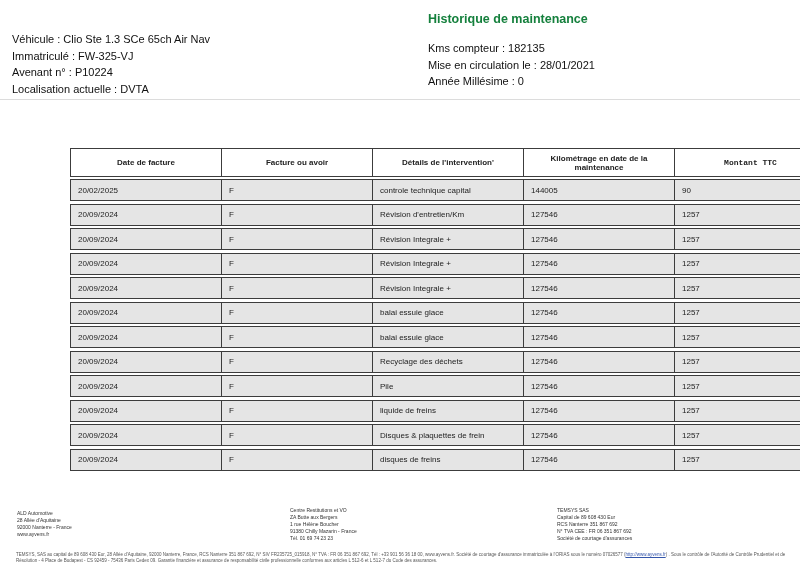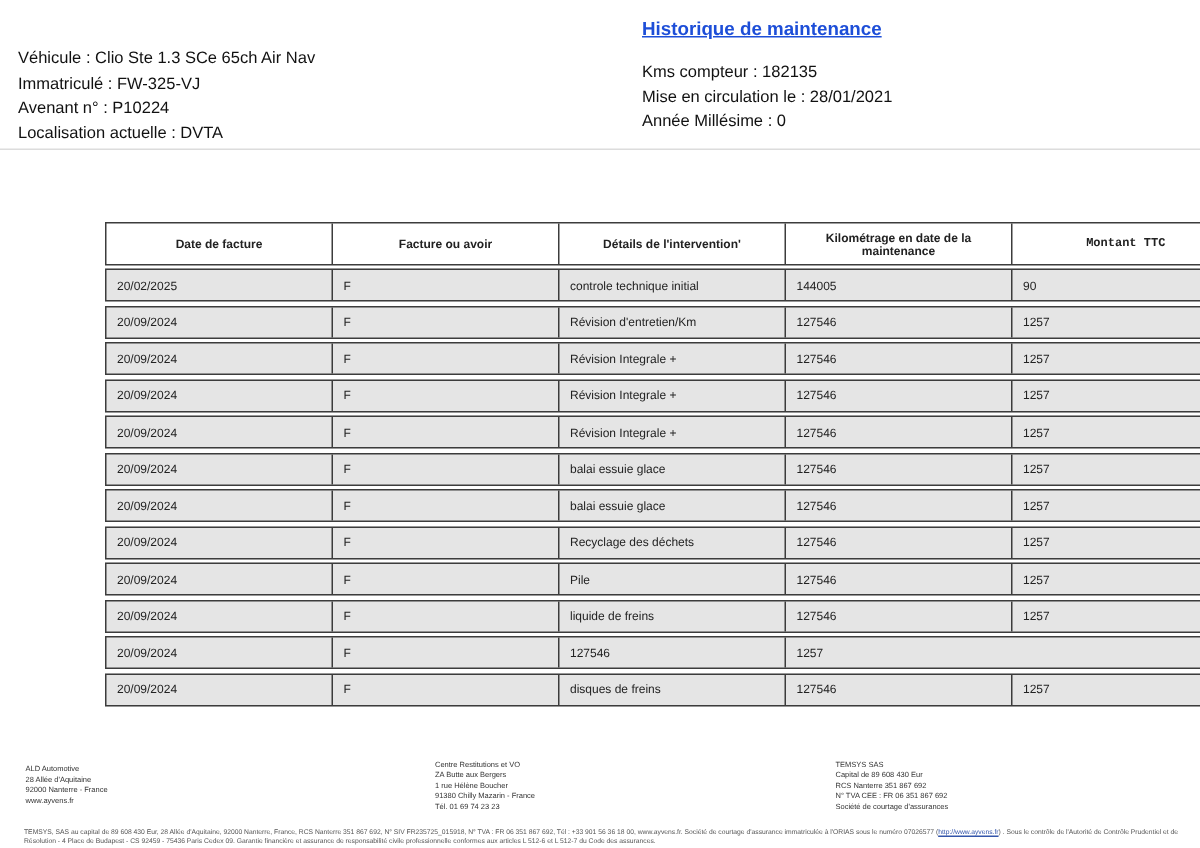--- a/index.html
+++ b/index.html
@@ -14,23 +14,22 @@
 
   
   .vehicle-block {
     position:absolute; left:12px; top:31px;
     font-size:11px; line-height:16.5px; color:#111;
   }
   .right-block {
     position:absolute; left:428px; top:12px;
   }
   .doc-title {
-    font-size:12.5px; font-weight:bold; color:#1d4ed8;
+    font-size:12.5px; font-weight:bold; color:#15803d;
     margin:0 16px 14px 0;
-    text-decoration:underline;
   }
   .meta-lines { font-size:11px; line-height:16.5px; color:#111; }
 
   .divider {
     position:absolute; top:99px; left:0;
     width:800px; height:1px; background:#dcdcdc;
   }
 
   
   .mtable {
@@ -101,21 +100,21 @@
       <div class="thcell">Date de facture</div>
       <div class="thcell">Facture ou avoir</div>
       <div class="thcell">Détails de l'intervention'</div>
       <div class="thcell">Kilométrage en date de la maintenance</div>
       <div class="thcell">Montant TTC</div>
     </div>
   <div>
       <div class="trow">
         <div class="tcell">20/02/2025</div>
         <div class="tcell">F</div>
-        <div class="tcell">controle technique initial</div>
+        <div class="tcell">controle technique capital</div>
         <div class="tcell">144005</div>
         <div class="tcell">90</div>
       </div>
       <div class="trow">
         <div class="tcell">20/09/2024</div>
         <div class="tcell">F</div>
         <div class="tcell">Révision d'entretien/Km</div>
         <div class="tcell">127546</div>
         <div class="tcell">1257</div>
       </div>
@@ -171,20 +170,21 @@
       <div class="trow">
         <div class="tcell">20/09/2024</div>
         <div class="tcell">F</div>
         <div class="tcell">liquide de freins</div>
         <div class="tcell">127546</div>
         <div class="tcell">1257</div>
       </div>
       <div class="trow">
         <div class="tcell">20/09/2024</div>
         <div class="tcell">F</div>
+        <div class="tcell">Disques &amp; plaquettes de frein</div>
         <div class="tcell">127546</div>
         <div class="tcell">1257</div>
       </div>
       <div class="trow">
         <div class="tcell">20/09/2024</div>
         <div class="tcell">F</div>
         <div class="tcell">disques de freins</div>
         <div class="tcell">127546</div>
         <div class="tcell">1257</div>
       </div>

